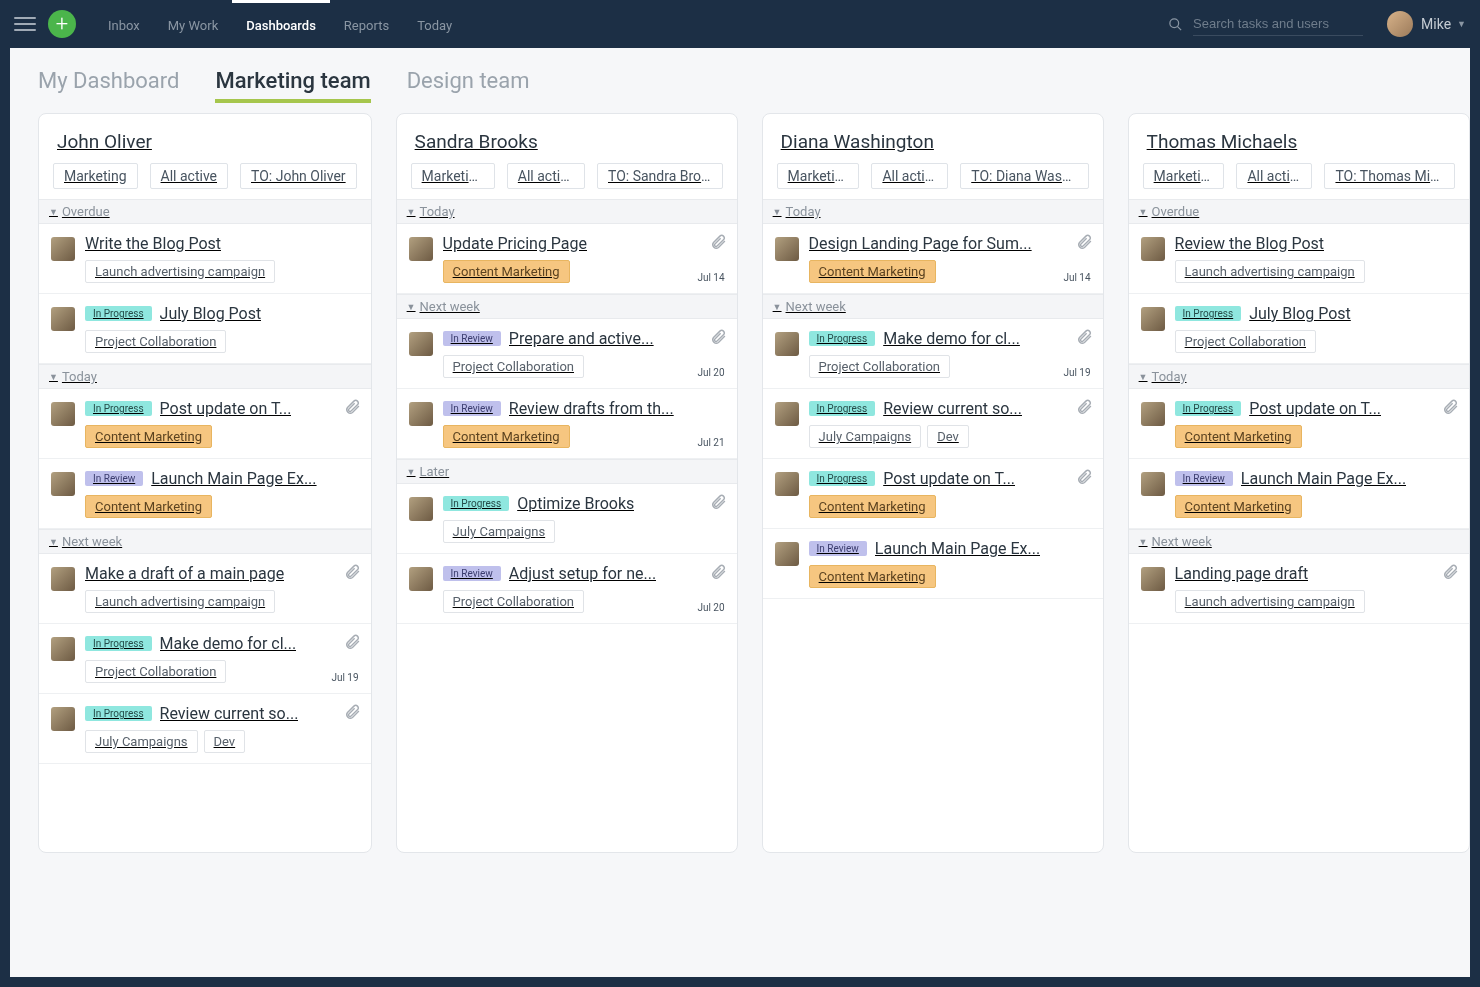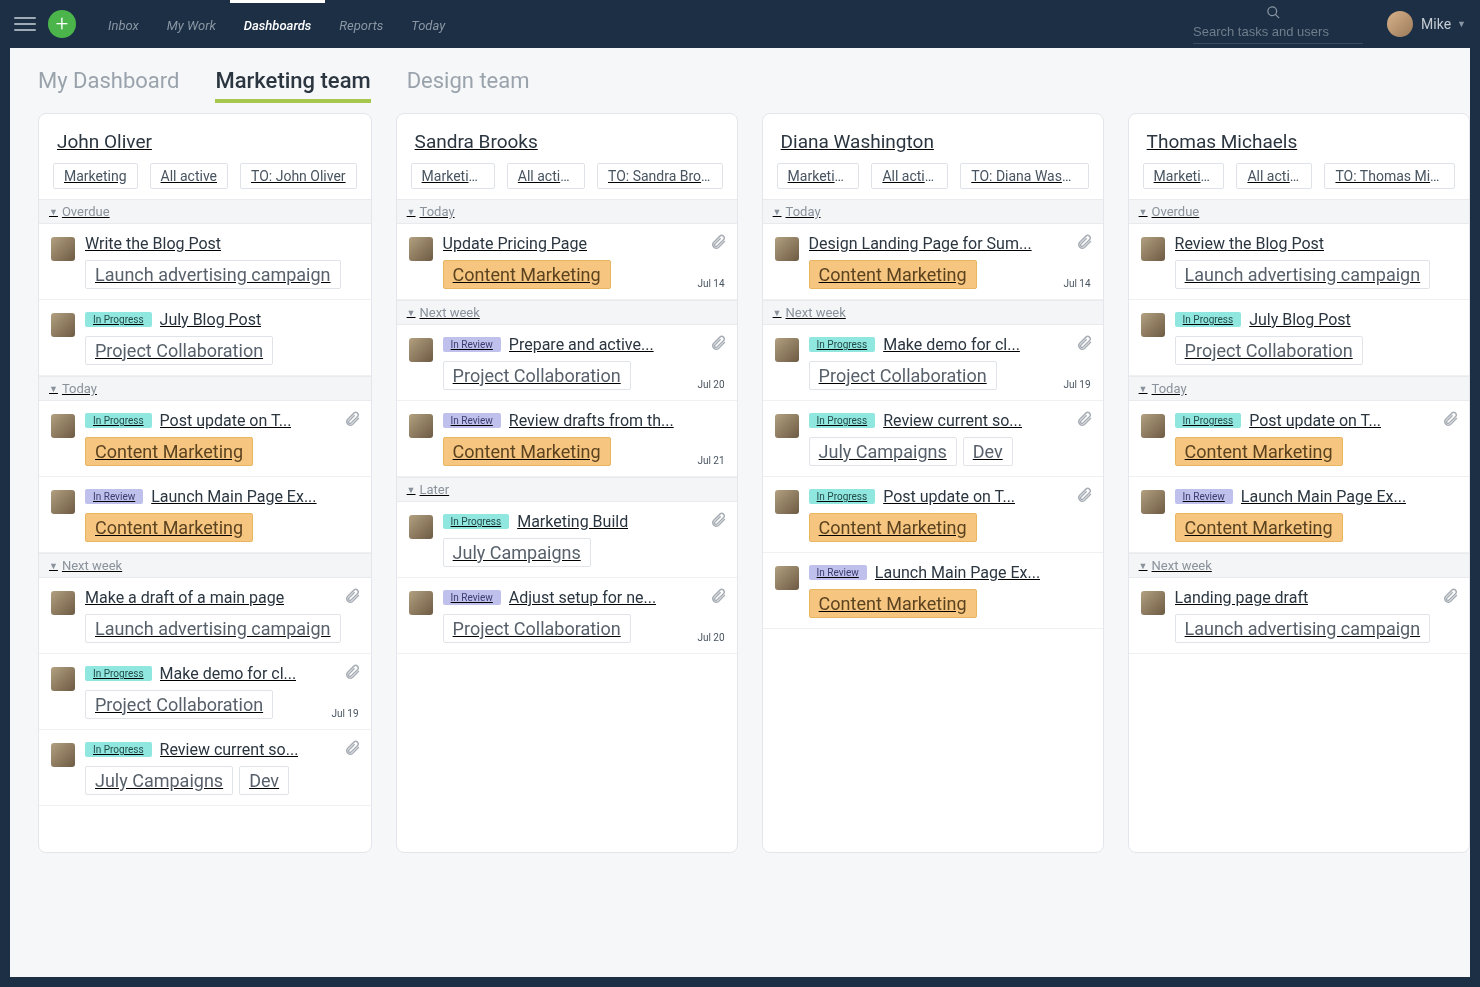--- a/index.html
+++ b/index.html
@@ -2,23 +2,23 @@
 <html><head>
 <meta charset="utf-8">
 <style>
 * { box-sizing: border-box; margin: 0; padding: 0; }
 body { font-family: -apple-system, BlinkMacSystemFont, "Segoe UI", Roboto, Helvetica, Arial, sans-serif; background: #1c2f45; width: 1480px; height: 987px; overflow: hidden; }
 .topbar { height: 48px; background: #1c2f45; display: flex; align-items: center; padding: 0 14px; color: #a0aab5; font-size: 13px; }
 .hamburger { width: 22px; height: 22px; display: flex; flex-direction: column; justify-content: center; gap: 4px; cursor: pointer; margin-right: 12px; }
 .hamburger span { height: 2px; background: #a0aab5; border-radius: 1px; }
 .add-btn { width: 28px; height: 28px; border-radius: 50%; background: #4bb54b; display: flex; align-items: center; justify-content: center; margin-right: 18px; cursor: pointer; }
 .add-btn .plus { color: #fff; font-size: 22px; line-height: 1; font-weight: 300; }
-.nav-item { padding: 0 14px; height: 48px; display: flex; align-items: center; cursor: pointer; color: #8a96a3; border-top: 3px solid transparent; font-style: italic; }
+.nav-item { padding: 0 14px; height: 48px; display: flex; align-items: center; cursor: pointer; color: #8a96a3; border-top: 3px solid transparent; }
 .nav-item.active { color: #fff; border-top-color: #fff; font-weight: 500; }
-.search-area { margin-left: auto; display: flex; align-items: center; color: #8a96a3; flex-direction: column; }
+.search-area { margin-left: auto; display: flex; align-items: center; color: #8a96a3; }
 .search-icon { margin-right: 10px; display: flex; align-items: center; }
 .search-input { background: transparent; border: none; border-bottom: 1px solid #3a4b5f; color: #c5ccd3; font-size: 13px; width: 170px; padding: 4px 0; outline: none; }
 .search-input::placeholder { color: #6f7d8c; }
 .user-block { display: flex; align-items: center; margin-left: 24px; cursor: pointer; color: #c5ccd3; font-size: 14px; }
 .avatar { width: 26px; height: 26px; border-radius: 50%; background: linear-gradient(135deg,#d8b38a,#9b7a5a); margin-right: 8px; display: inline-block; }
 .avatar-sm { width: 24px; height: 24px; border-radius: 3px; background: linear-gradient(135deg,#b2a080,#6d5a43); display: inline-block; margin-top: 3px; flex-shrink: 0; }
 .caret { margin-left: 6px; font-size: 9px; color: #8a96a3; }
 .content { position: absolute; top: 48px; left: 10px; right: 10px; bottom: 10px; background: #f6f7f9; overflow: hidden; }
 .tabs { display: flex; align-items: center; padding: 20px 28px 10px; gap: 36px; }
 .tab { font-size: 22px; color: #9aa3ac; cursor: pointer; padding-bottom: 6px; border-bottom: 4px solid transparent; }
@@ -31,21 +31,21 @@
 .section-hdr { display: flex; align-items: center; background: #f4f5f7; border-top: 1px solid #e8eaed; border-bottom: 1px solid #e8eaed; padding: 4px 10px; font-size: 13px; color: #8a929b; cursor: pointer; }
 .tri { font-size: 9px; margin-right: 4px; color: #8a929b; }
 .task { border-bottom: 1px solid #eef0f2; padding: 10px 12px; display: flex; gap: 10px; align-items: flex-start; position: relative; cursor: pointer; }
 .task-content { flex: 1; min-width: 0; }
 .task-title-row { display: flex; align-items: center; gap: 8px; min-width: 0; }
 .task-title { font-size: 16px; color: #2b3640; white-space: nowrap; overflow: hidden; text-overflow: ellipsis; min-width: 0; }
 .status-badge { font-size: 10px; padding: 2px 8px; border-radius: 2px; white-space: nowrap; flex-shrink: 0; }
 .status-in-progress { background: #8fe7df; color: #254c49; }
 .status-in-review { background: #bfc0ec; color: #3b3c6e; }
 .meta-row { display: flex; align-items: center; gap: 6px; margin-top: 7px; flex-wrap: wrap; }
-.tag { font-size: 18px; padding: 3px 9px; border: 1px solid #e6dccb; border-radius: 2px; }
+.tag { font-size: 13px; padding: 3px 9px; border: 1px solid #e6dccb; border-radius: 2px; }
 .tag-content { background: #f6c680; border-color: #e8b560; color: #5c4320; }
 .tag-light { background: #fff; border-color: #e0e3e7; color: #58616b; }
 .task-date { font-size: 10px; color: #485460; position: absolute; right: 12px; bottom: 10px; }
 .clip { position: absolute; right: 10px; top: 10px; color: #a7adb4; }
 </style>
 </head>
 <body>
 
 <div class="topbar">
   <div class="hamburger">
@@ -263,21 +263,21 @@
         </div>
         <div class="section-hdr">
           <span class="tri">▼</span>
           <span>Later</span>
         </div>
         <div class="task">
           <span class="avatar-sm"></span>
           <div class="task-content">
             <div class="task-title-row">
               <span class="status-badge status-in-progress">In Progress</span>
-              <span class="task-title">Marketing Build</span>
+              <span class="task-title">Optimize Brooks</span>
             </div>
             <div class="meta-row">
               <span class="tag tag-light">July Campaigns</span>
             </div>
           </div>
           <span class="clip"><svg width="17" height="17" viewBox="0 0 24 24" fill="none" stroke="#a7adb4" stroke-width="2">
               <path d="M21 10l-9 9a5 5 0 01-7-7l9-9a3.5 3.5 0 015 5l-9 9a2 2 0 01-3-3l8-8"></path>
             </svg></span>
         </div>
         <div class="task">

